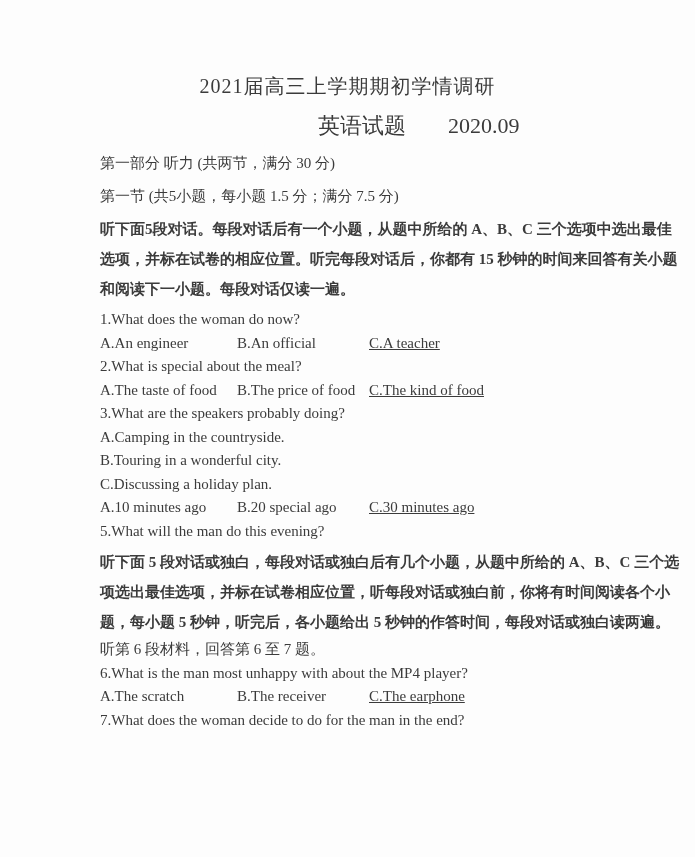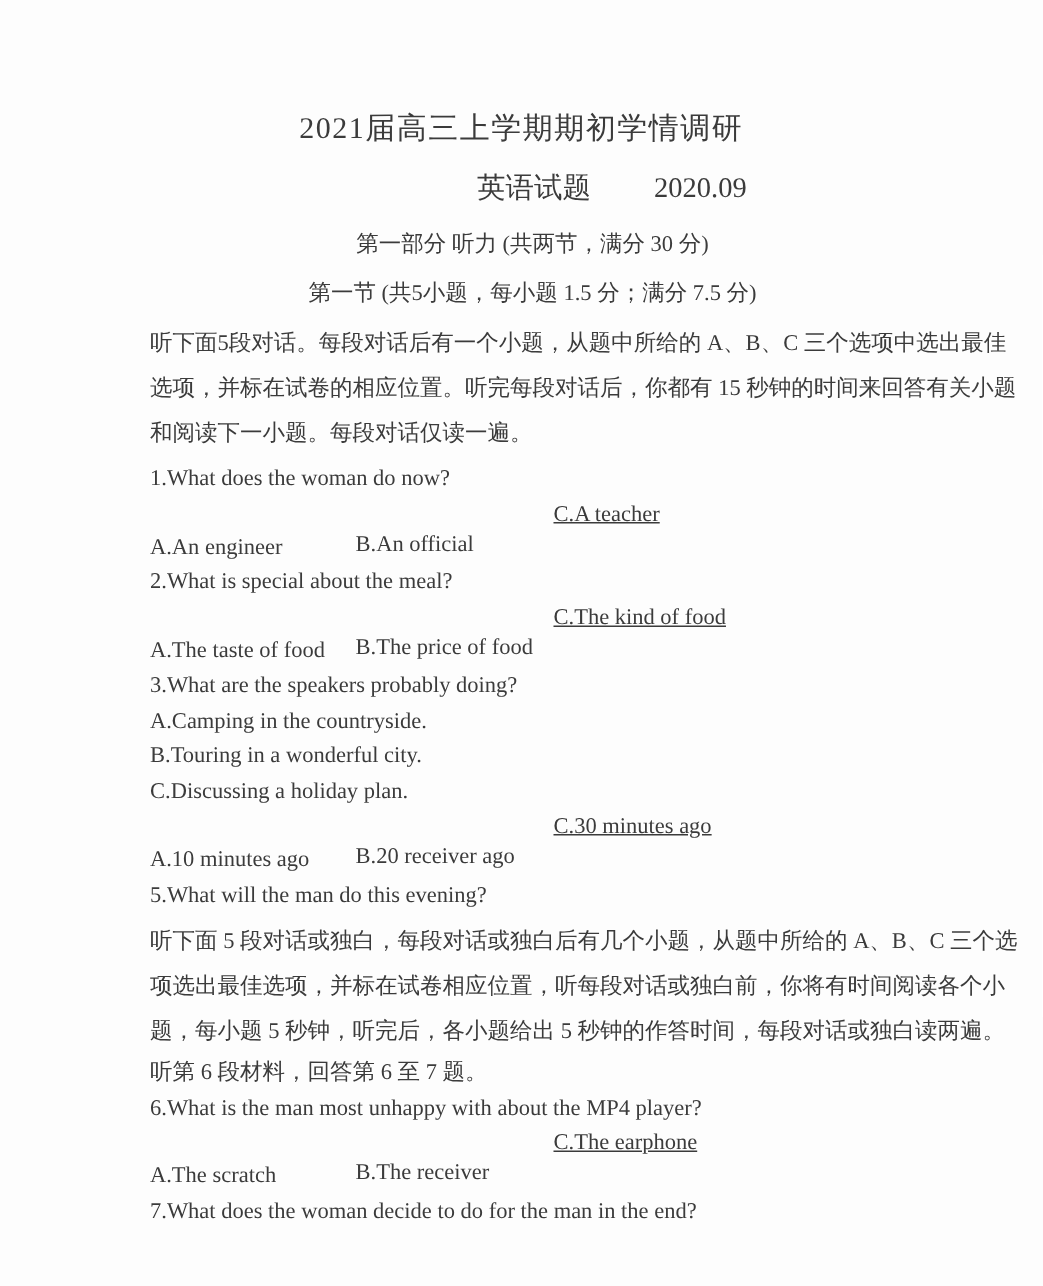--- a/index.html
+++ b/index.html
@@ -22,57 +22,57 @@
     text-align: center;
     font-size: 20px;
     line-height: 24px;
     letter-spacing: 1px;
   }
   .subtitle {
     margin-top: 16px;
     padding-left: 318px;
     display: flex;
     gap: 42px;
-    font-size: 19px;
+    font-size: 22px;
     line-height: 24px;
     align-items: center;
   }
   .content {
     padding: 0 85px 0 100px;
     font-size: 15px;
   }
   .heading {
     line-height: 22px;
-    text-align: center;
   }
   .heading.part {
     margin-top: 14px;
   }
   .heading.sect {
     margin-top: 11px;
   }
   .para {
     margin-top: 7px;
   }
   .pline {
     line-height: 30px;
     white-space: nowrap;
+    font-weight: bold;
   }
   .qarea {
     margin-top: 4px;
   }
   .line {
     line-height: 23.5px;
     white-space: nowrap;
   }
   .options-row {
     display: flex;
   }
-  .optA { width: 137px; flex: none; margin-top: 22px; }
-  .optB { width: 132px; flex: none; margin-top: 20px; }
+  .optA { width: 137px; flex: none; }
+  .optB { width: 132px; flex: none; }
   .optC { flex: 1; text-decoration: underline; }
   .sect2-heading {
     line-height: 23.5px;
   }
   .para2 {
     margin-top: 4px;
   }
   .material-note {
     line-height: 23.5px;
     margin-top: 1px;
@@ -118,21 +118,21 @@
         <span class="optC">C.The kind of food</span>
       </div>
 
       <div class="line">3.What are the speakers probably doing?</div>
       <div class="line">A.Camping in the countryside.</div>
       <div class="line">B.Touring in a wonderful city.</div>
       <div class="line">C.Discussing a holiday plan.</div>
 
       <div class="line options-row">
         <span class="optA">A.10 minutes ago</span>
-        <span class="optB">B.20 receiver ago</span>
+        <span class="optB">B.20 special ago</span>
         <span class="optC">C.30 minutes ago</span>
       </div>
 
       <div class="line">5.What will the man do this evening?</div>
 
     </div>
 
 
     <div class="para para2">
       <div class="pline">听下面 5 段对话或独白，每段对话或独白后有几个小题，从题中所给的 A、B、C 三个选</div>

